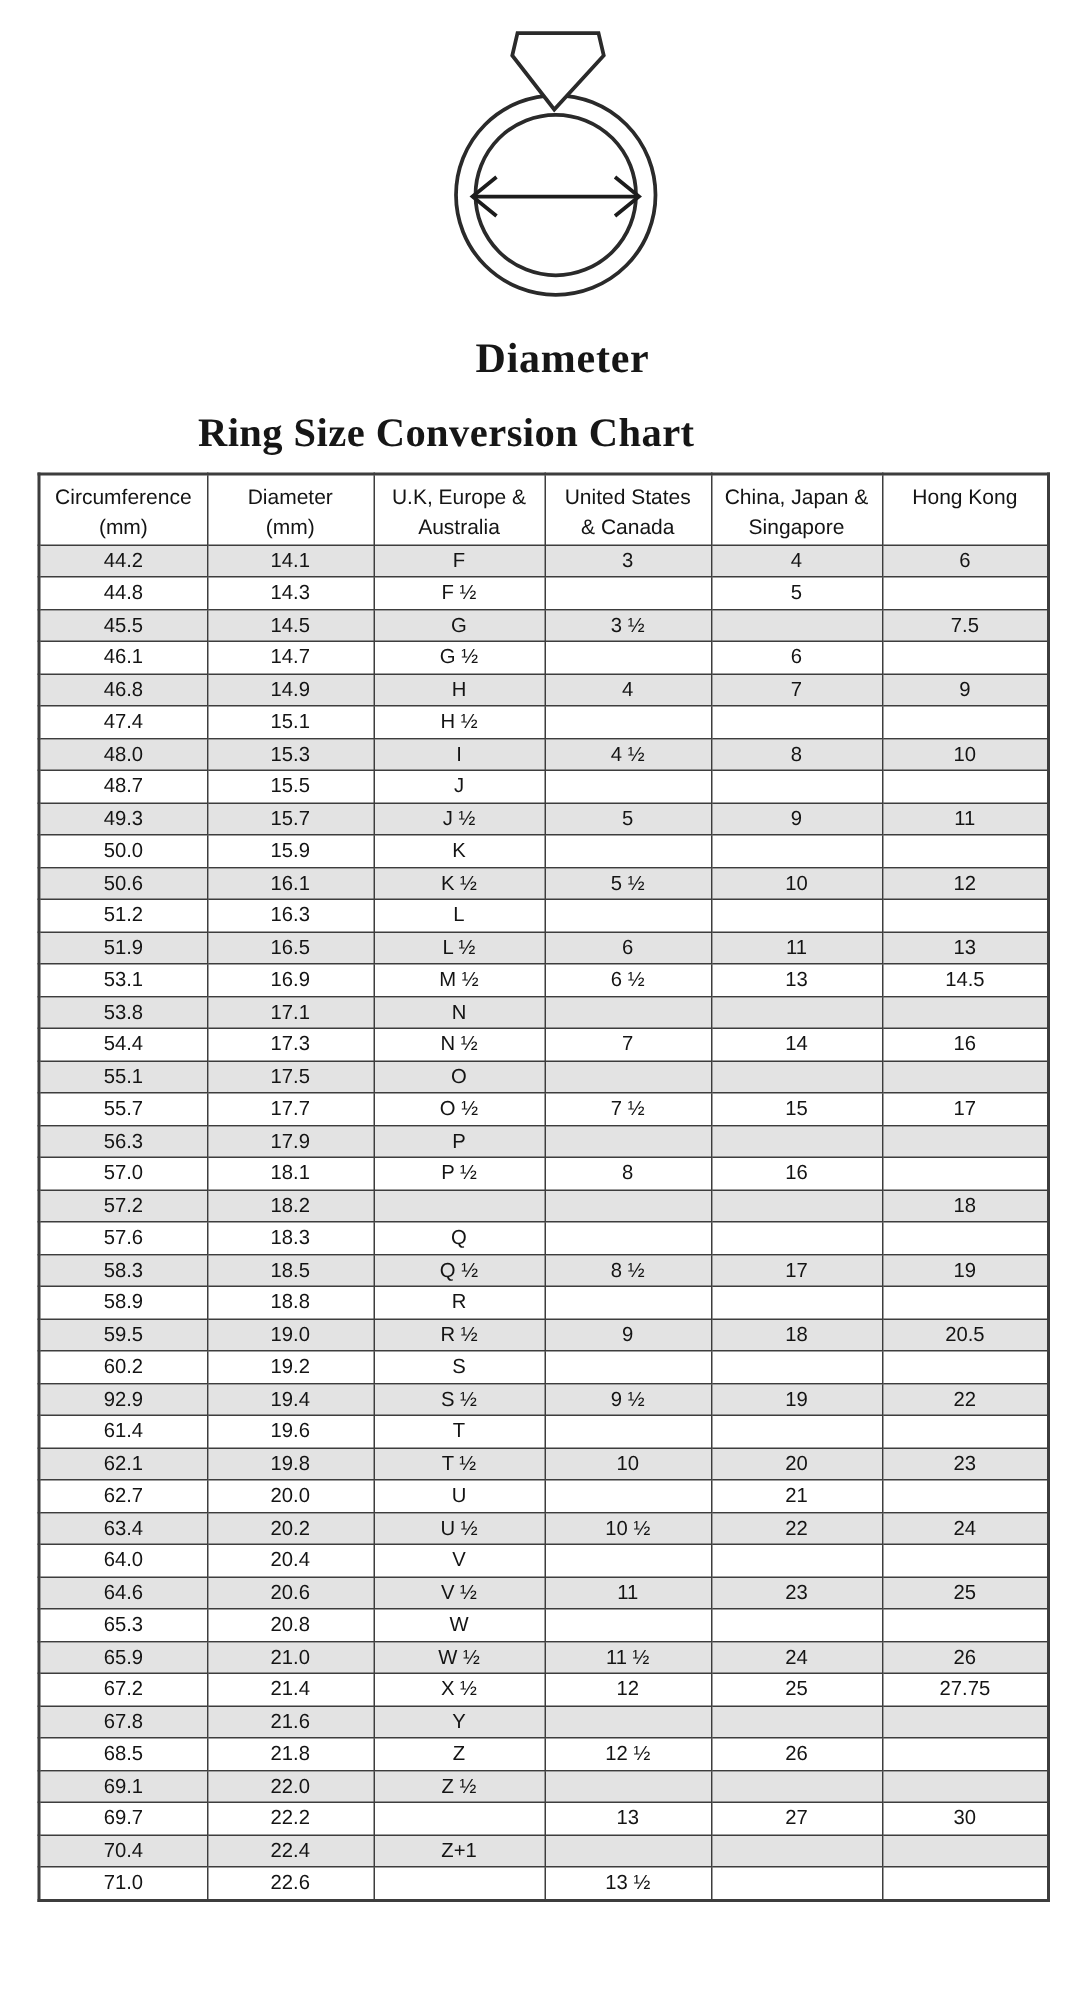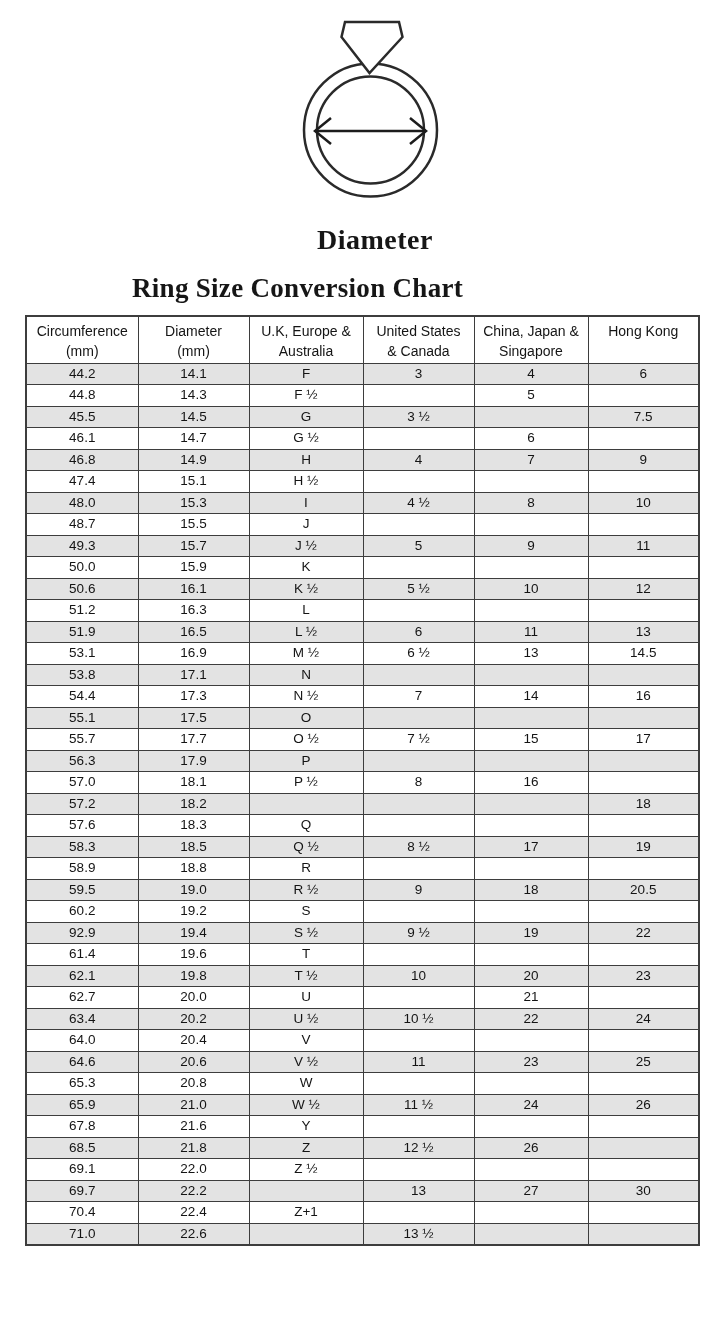--- a/index.html
+++ b/index.html
@@ -425,20 +425,28 @@
       </tr>
       <tr>
         <td>65.9</td>
         <td>21.0</td>
         <td>W ½</td>
         <td>11 ½</td>
         <td>24</td>
         <td>26</td>
       </tr>
       <tr>
+        <td>67.2</td>
+        <td>21.4</td>
+        <td>X ½</td>
+        <td>12</td>
+        <td>25</td>
+        <td>27.75</td>
+      </tr>
+      <tr>
         <td>67.8</td>
         <td>21.6</td>
         <td>Y</td>
         <td></td>
         <td></td>
         <td></td>
       </tr>
       <tr>
         <td>68.5</td>
         <td>21.8</td>

